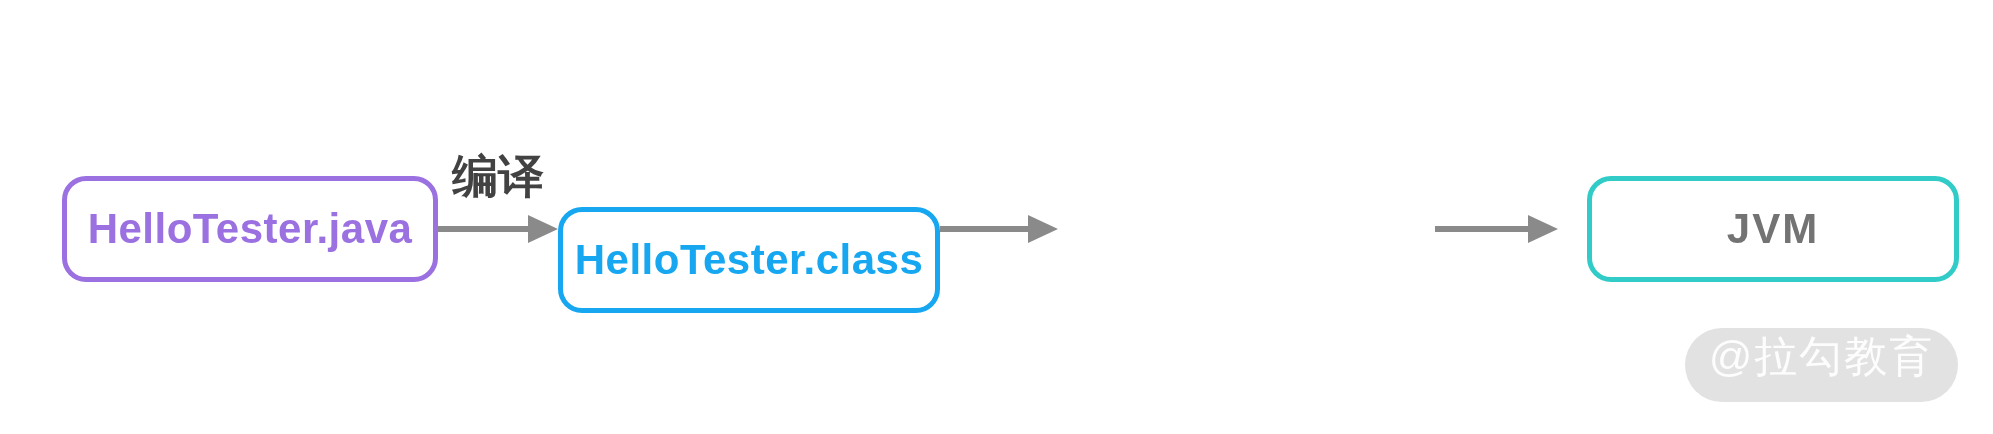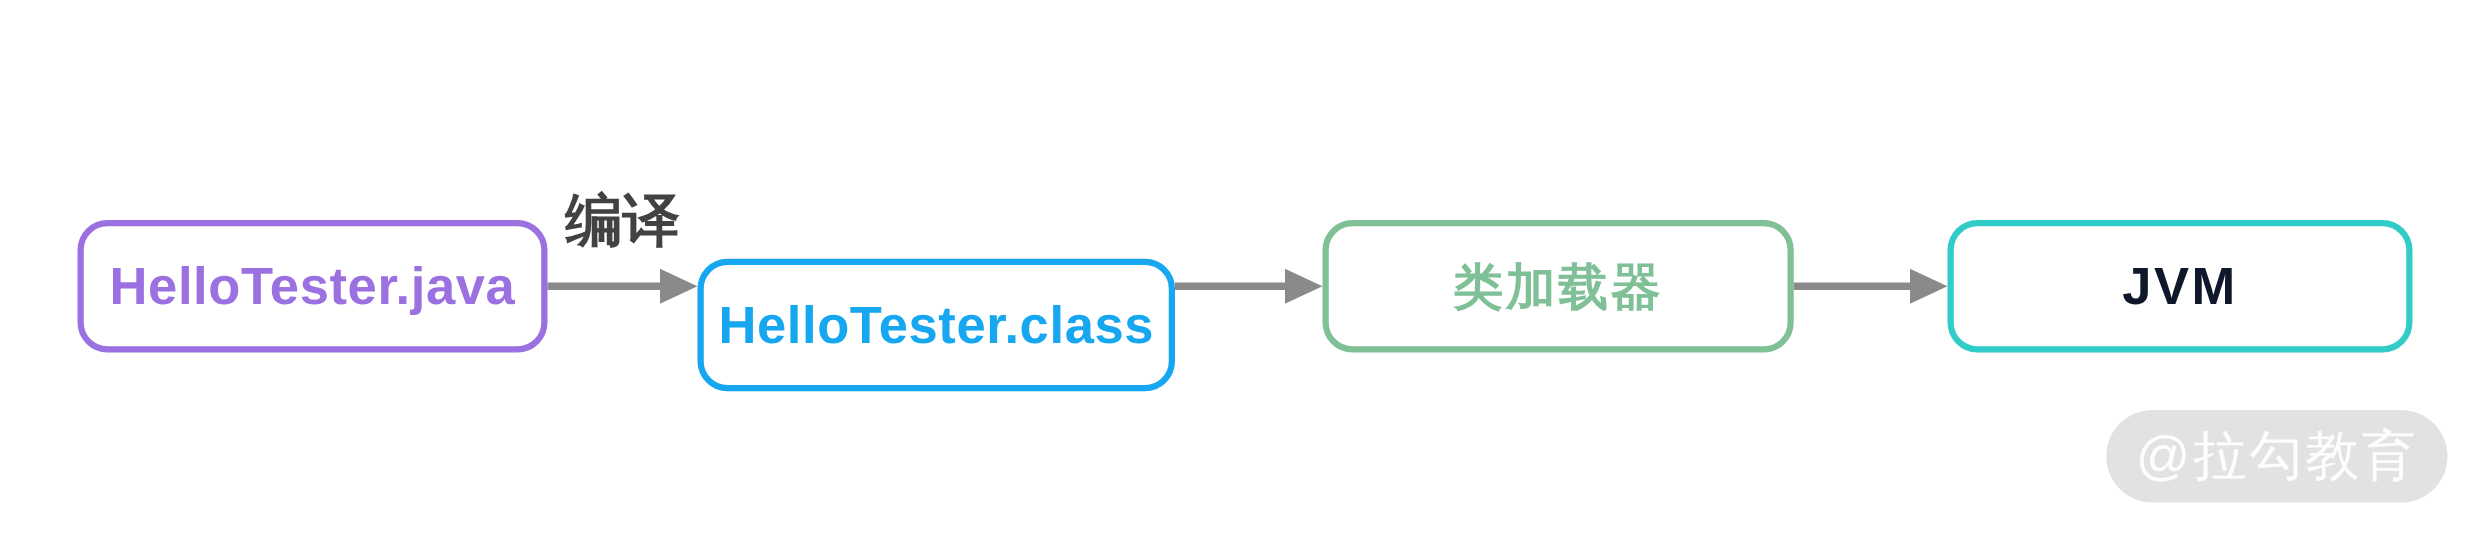--- a/index.html
+++ b/index.html
@@ -80,21 +80,20 @@
   .watermark {
     position: absolute;
     left: 1685px;
     top: 328px;
     width: 273px;
     height: 74px;
     border-radius: 37px;
     background: #e2e2e2;
     color: #fdfdfd;
     display: flex;
-    align-items: center;
     justify-content: center;
     font-size: 43px;
     font-weight: 500;
     letter-spacing: 2px;
     white-space: nowrap;
   }
 </style>
 </head>
 <body style="background: rgb(255, 255, 255);">
 
@@ -113,30 +112,27 @@
 
   <div class="node node-2" style="border-color: rgb(22, 167, 240); color: rgb(22, 167, 240);">
     <span class="node-label">HelloTester.class</span>
   </div>
 
   <div class="arrow arrow-2">
     <div class="arrow-line" style="background: rgb(138, 138, 138);"></div>
     <div class="arrow-head" style="border-left-color: rgb(138, 138, 138);"></div>
   </div>
 
-  <div class="node node-3" style="border-color: rgb(127, 192, 150); color: rgb(127, 192, 150);">
-    <span class="node-label">类加载器</span>
-  </div>
 
   <div class="arrow arrow-3">
     <div class="arrow-line" style="background: rgb(138, 138, 138);"></div>
     <div class="arrow-head" style="border-left-color: rgb(138, 138, 138);"></div>
   </div>
 
-  <div class="node node-4" style="border-color: rgb(49, 204, 199); color: #0f172a;">
+  <div class="node node-4" style="border-color: rgb(49, 204, 199); color: #737373; margin-left: 29px;">
     <span class="node-label">JVM</span>
   </div>
 
   <div class="watermark" style="background: rgb(226, 226, 226); color: rgb(253, 253, 253);">
     <span>@拉勾教育</span>
   </div>
 
 </div>
 
 </body></html>

